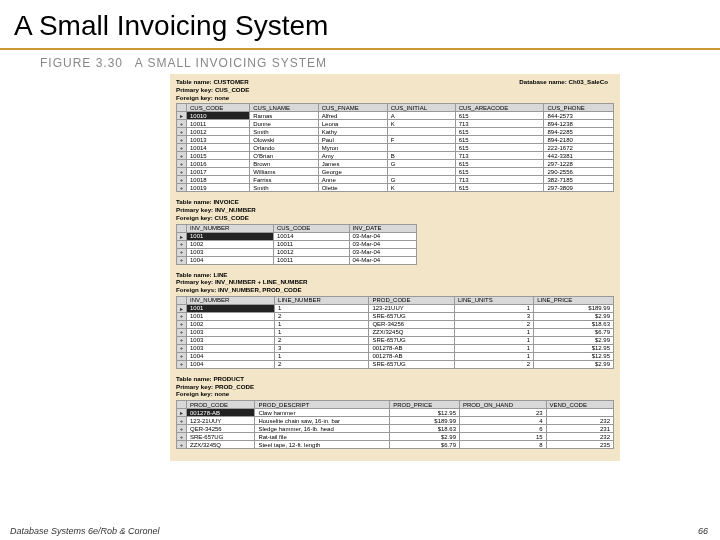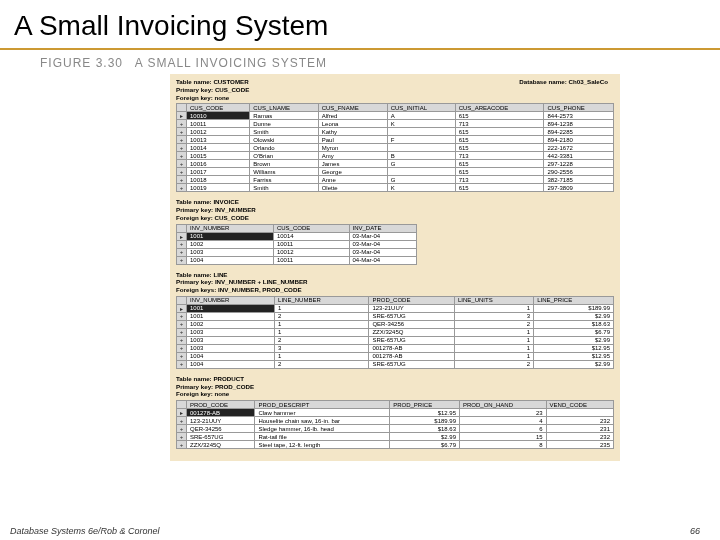--- a/index.html
+++ b/index.html
@@ -65,21 +65,21 @@
     text-align:center;
     padding:0;
     color:#333;
   }
   td.pk { background:#222; color:#fff; }
   td.num { text-align:right; }
   .footer {
     position: absolute;
     bottom: 4px;
     left: 10px;
-    right: 20px;
+    right: 12px;
     font-size: 9px;
     font-style: italic;
     color: #333;
     display:flex;
     justify-content:space-between;
   }
   .footer .pagenum { font-style: italic; }
 </style>
 </head>
 <body>

